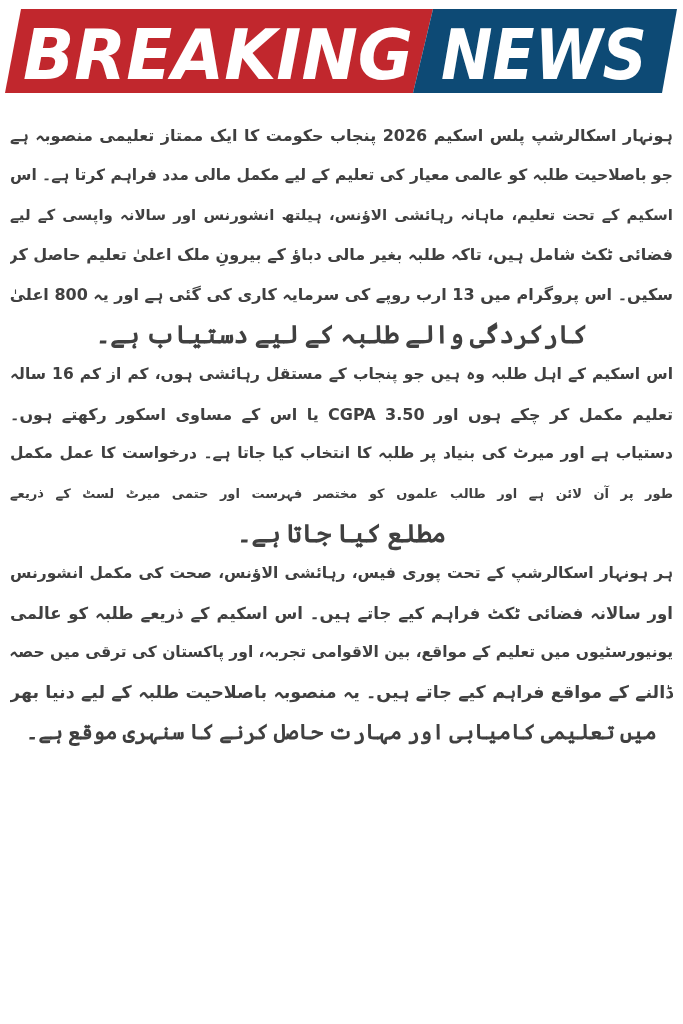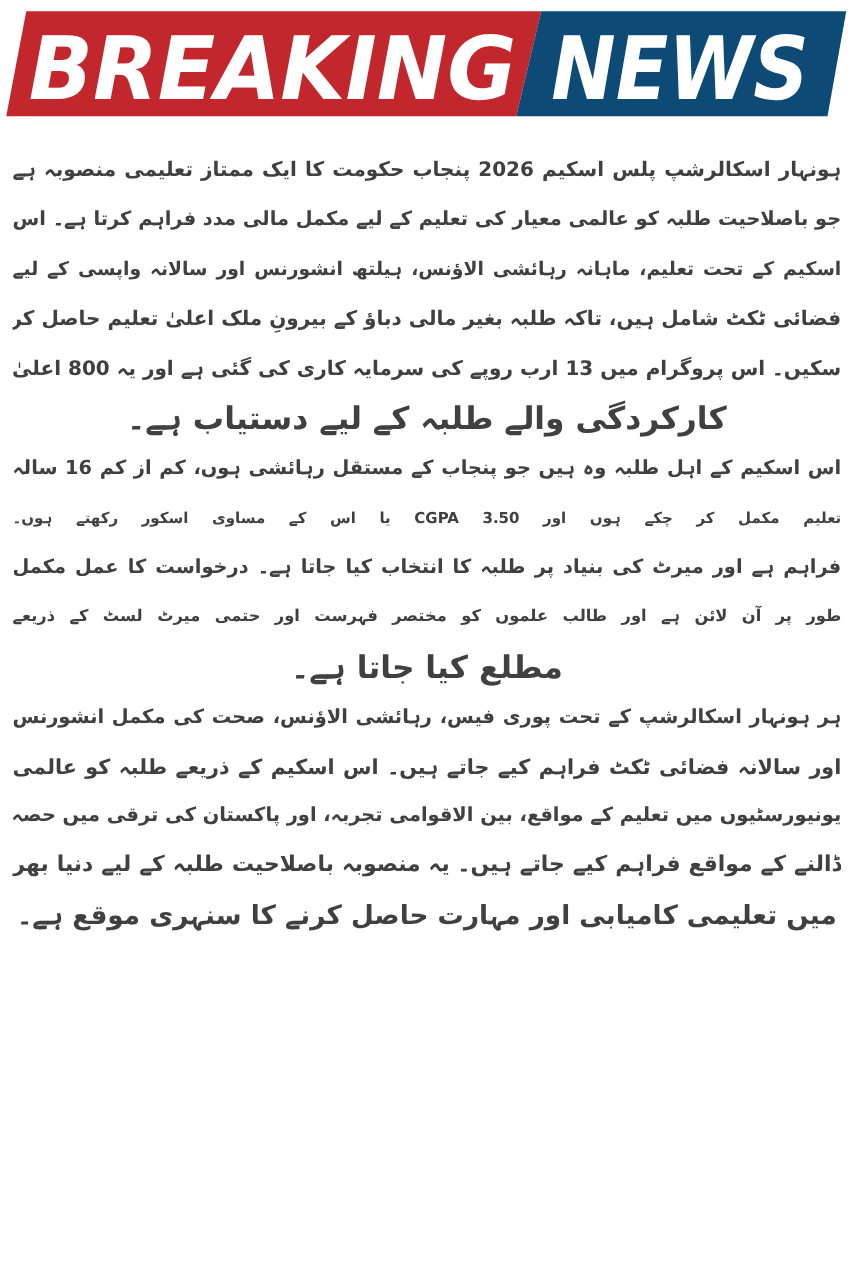--- a/index.html
+++ b/index.html
@@ -43,20 +43,21 @@
       font-size: 25px;
       font-weight: bold;
       text-align: justify;
       text-align-last: justify;
       white-space: nowrap;
       overflow: hidden;
       letter-spacing: 0;
     }
     .line.last {
       text-align-last: center;
+      font-family: Liberation Serif, serif;
     }
   </style>
 </head>
 <body>
 
 <div class="banner">
   <svg width="683" height="100" viewBox="0 0 683 100" xmlns="http://www.w3.org/2000/svg">
     <polygon points="21,9 433,9 413,93 5,93" fill="#c1272d"></polygon>
     <polygon points="433,9 677,9 662,93 413,93" fill="#0d4a75"></polygon>
     <text x="218" y="79" text-anchor="middle" font-family="DejaVu Sans, sans-serif" font-weight="bold" font-style="italic" font-size="70" fill="#ffffff" textLength="390" lengthAdjust="spacingAndGlyphs">BREAKING</text>
@@ -68,24 +69,24 @@
   <p class="para">
     <span class="line" style="font-size: 16px;">ہونہار اسکالرشپ پلس اسکیم 2026 پنجاب حکومت کا ایک ممتاز تعلیمی منصوبہ ہے</span>
     <span class="line" style="font-size: 15.5px;">جو باصلاحیت طلبہ کو عالمی معیار کی تعلیم کے لیے مکمل مالی مدد فراہم کرتا ہے۔ اس</span>
     <span class="line" style="font-size: 15px;">اسکیم کے تحت تعلیم، ماہانہ رہائشی الاؤنس، ہیلتھ انشورنس اور سالانہ واپسی کے لیے</span>
     <span class="line" style="font-size: 16px;">فضائی ٹکٹ شامل ہیں، تاکہ طلبہ بغیر مالی دباؤ کے بیرونِ ملک اعلیٰ تعلیم حاصل کر</span>
     <span class="line" style="font-size: 16px;">سکیں۔ اس پروگرام میں 13 ارب روپے کی سرمایہ کاری کی گئی ہے اور یہ 800 اعلیٰ</span>
     <span class="line last">کارکردگی والے طلبہ کے لیے دستیاب ہے۔</span>
   </p>
   <p class="para">
     <span class="line" style="font-size: 15.5px;">اس اسکیم کے اہل طلبہ وہ ہیں جو پنجاب کے مستقل رہائشی ہوں، کم از کم 16 سالہ</span>
-    <span class="line" style="font-size: 12px;">تعلیم مکمل کر چکے ہوں اور CGPA 3.50 یا اس کے مساوی اسکور رکھتے ہوں۔</span>
+    <span class="line" style="font-size: 16px;">تعلیم مکمل کر چکے ہوں اور CGPA 3.50 یا اس کے مساوی اسکور رکھتے ہوں۔</span>
   </p>
   <p class="para">
-    <span class="line" style="font-size: 15.5px;">فراہم ہے اور میرٹ کی بنیاد پر طلبہ کا انتخاب کیا جاتا ہے۔ درخواست کا عمل مکمل</span>
+    <span class="line" style="font-size: 15.5px;">دستیاب ہے اور میرٹ کی بنیاد پر طلبہ کا انتخاب کیا جاتا ہے۔ درخواست کا عمل مکمل</span>
     <span class="line" style="font-size: 13px;">طور پر آن لائن ہے اور طالب علموں کو مختصر فہرست اور حتمی میرٹ لسٹ کے ذریعے</span>
     <span class="line last">مطلع کیا جاتا ہے۔</span>
   </p>
   <p class="para">
     <span class="line" style="font-size: 15.5px;">ہر ہونہار اسکالرشپ کے تحت پوری فیس، رہائشی الاؤنس، صحت کی مکمل انشورنس</span>
     <span class="line" style="font-size: 16.5px;">اور سالانہ فضائی ٹکٹ فراہم کیے جاتے ہیں۔ اس اسکیم کے ذریعے طلبہ کو عالمی</span>
     <span class="line" style="font-size: 15.5px;">یونیورسٹیوں میں تعلیم کے مواقع، بین الاقوامی تجربہ، اور پاکستان کی ترقی میں حصہ</span>
     <span class="line" style="font-size: 17.5px;">ڈالنے کے مواقع فراہم کیے جاتے ہیں۔ یہ منصوبہ باصلاحیت طلبہ کے لیے دنیا بھر</span>
     <span class="line last" style="font-size: 21px;">میں تعلیمی کامیابی اور مہارت حاصل کرنے کا سنہری موقع ہے۔</span>
   </p>

